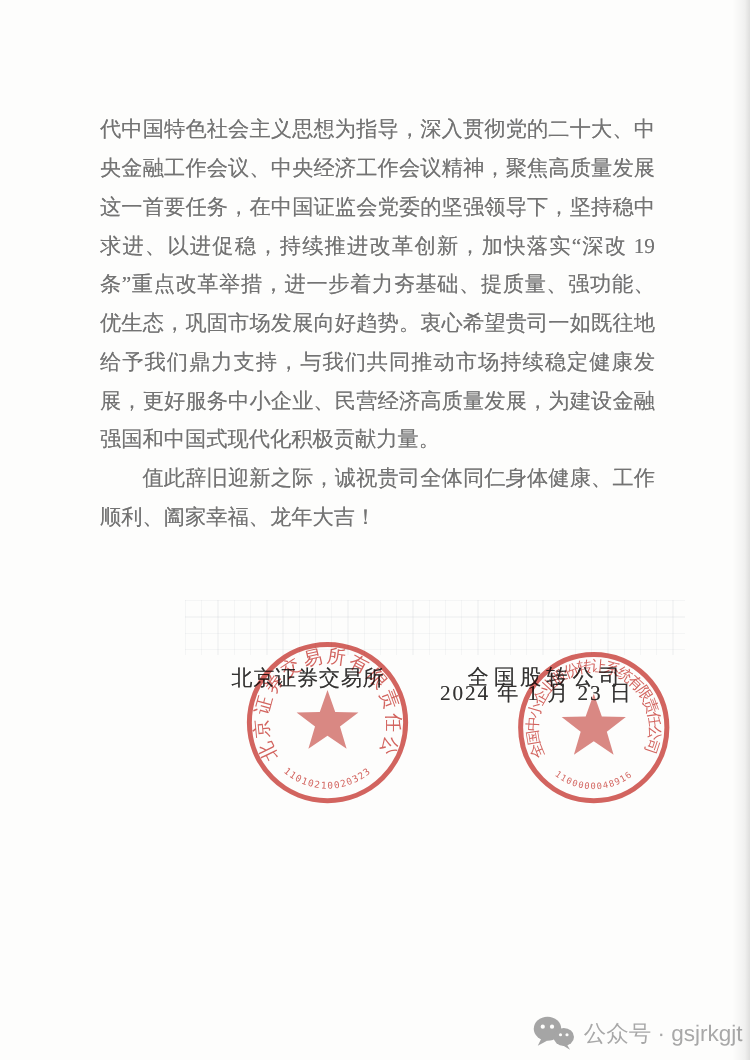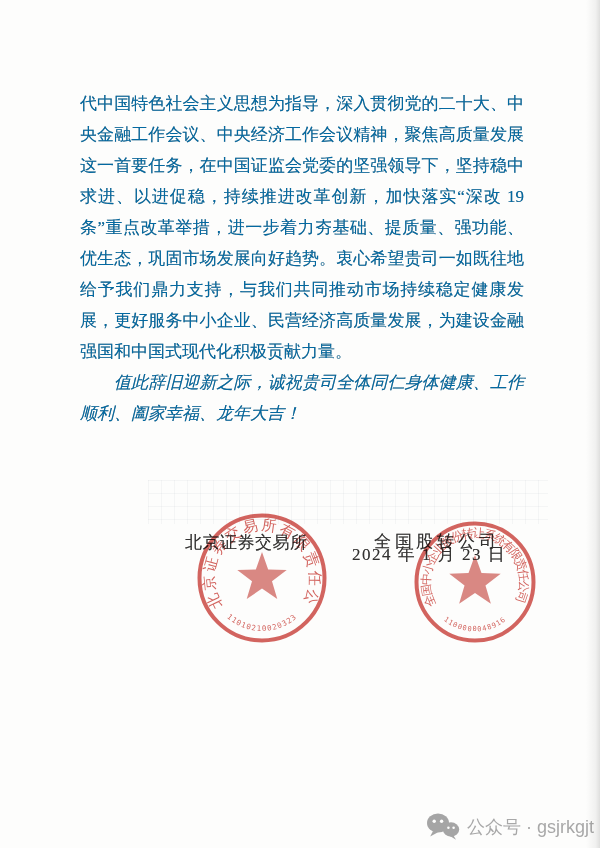--- a/index.html
+++ b/index.html
@@ -18,26 +18,26 @@
   
   .ghost-grid{
     position:absolute;left:148px;top:480px;width:400px;height:44px;
     background:
       repeating-linear-gradient(to right, rgba(150,160,170,0.16) 0 1px, transparent 1px 13px),
       repeating-linear-gradient(to bottom, rgba(150,160,170,0.16) 0 1px, transparent 1px 13px);
     opacity:.55;pointer-events:none;
   }
   .letter-body{
     position:absolute;left:80px;top:88px;width:444px;
-    font-size:17px;line-height:31px;color:#0369a1;
+    font-size:17px;line-height:31px;color:#737373;
     text-align:justify;
     text-shadow:0 0 .4px rgba(40,40,40,.45);
   }
   .letter-body p{margin:0;}
-  .letter-body p.indent{text-indent:2em;font-style:italic;}
+  .letter-body p.indent{text-indent:2em;}
   .sig{
     position:absolute;font-size:17px;color:#333231;white-space:nowrap;
     text-shadow:0 0 .4px rgba(40,40,40,.45);
   }
   .sig.left-org{left:185px;top:531px;letter-spacing:.5px;font-family:Liberation Serif, serif;}
   .sig.right-org{left:374px;top:530px;letter-spacing:4px;}
   .sig.date{left:352px;top:543px;letter-spacing:1.5px;font-family:"Liberation Serif","DejaVu Serif",serif;}
   .seal{
     position:absolute;mix-blend-mode:multiply;opacity:.82;
     pointer-events:none;

